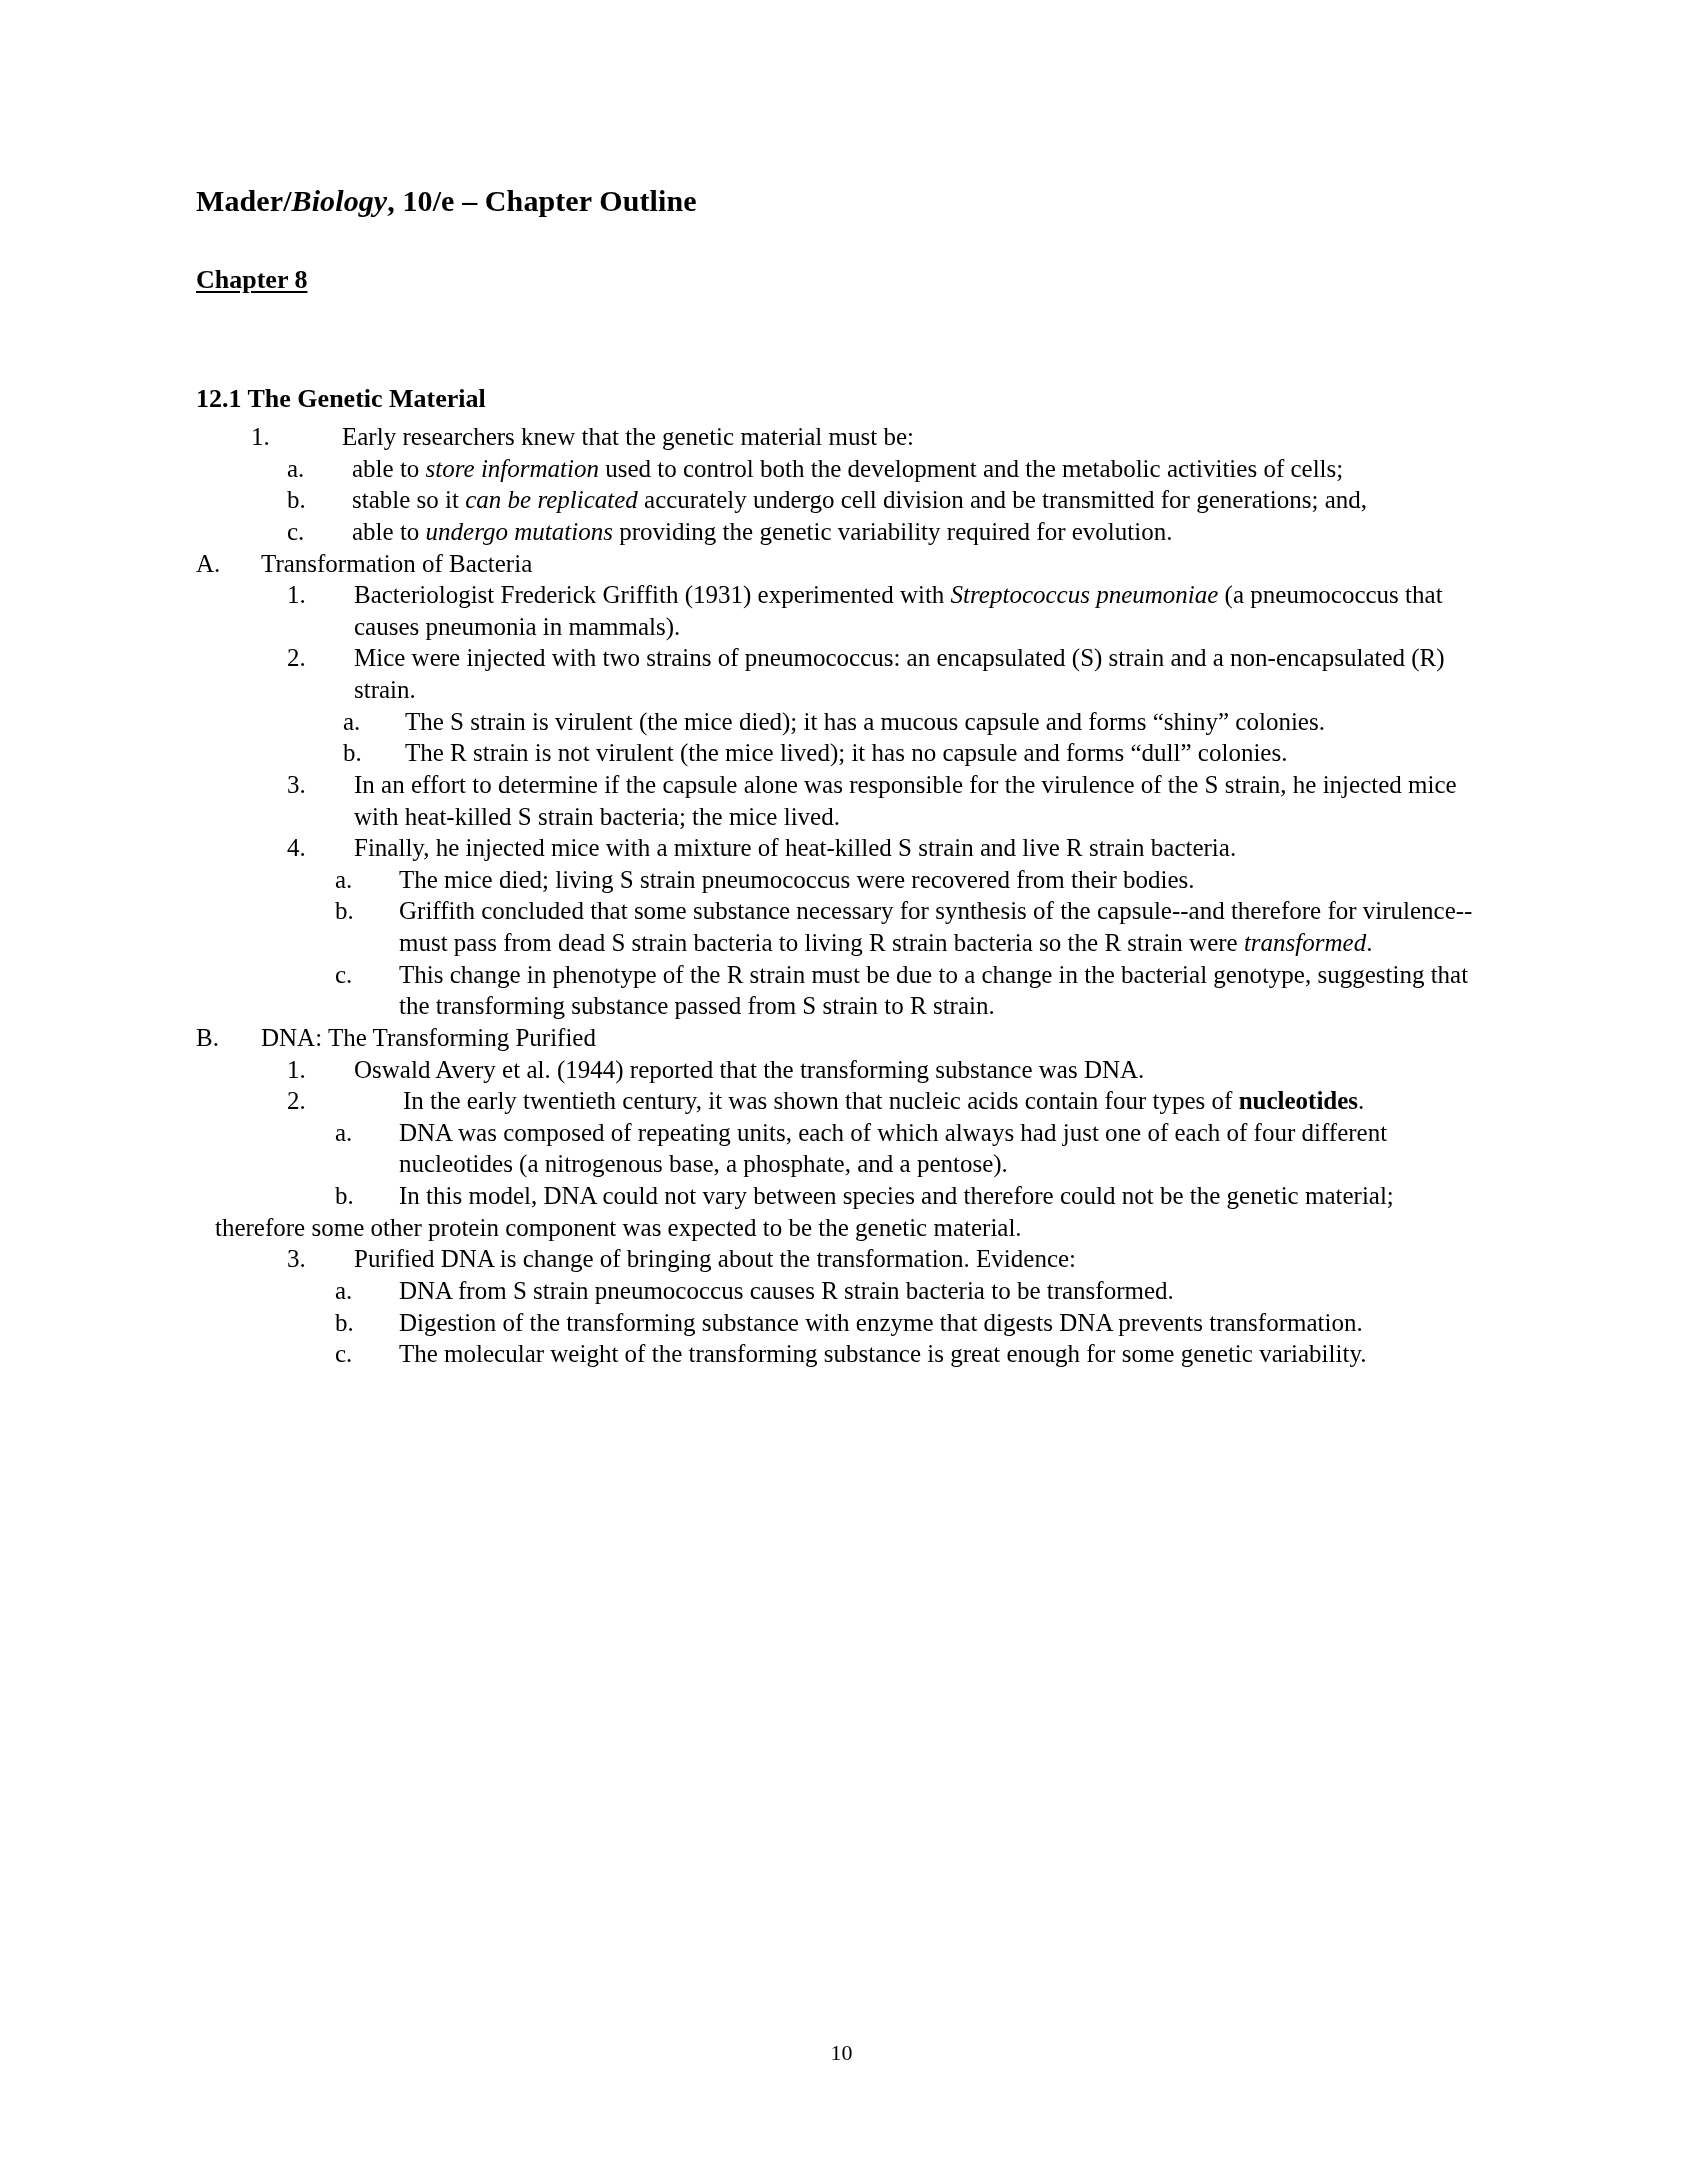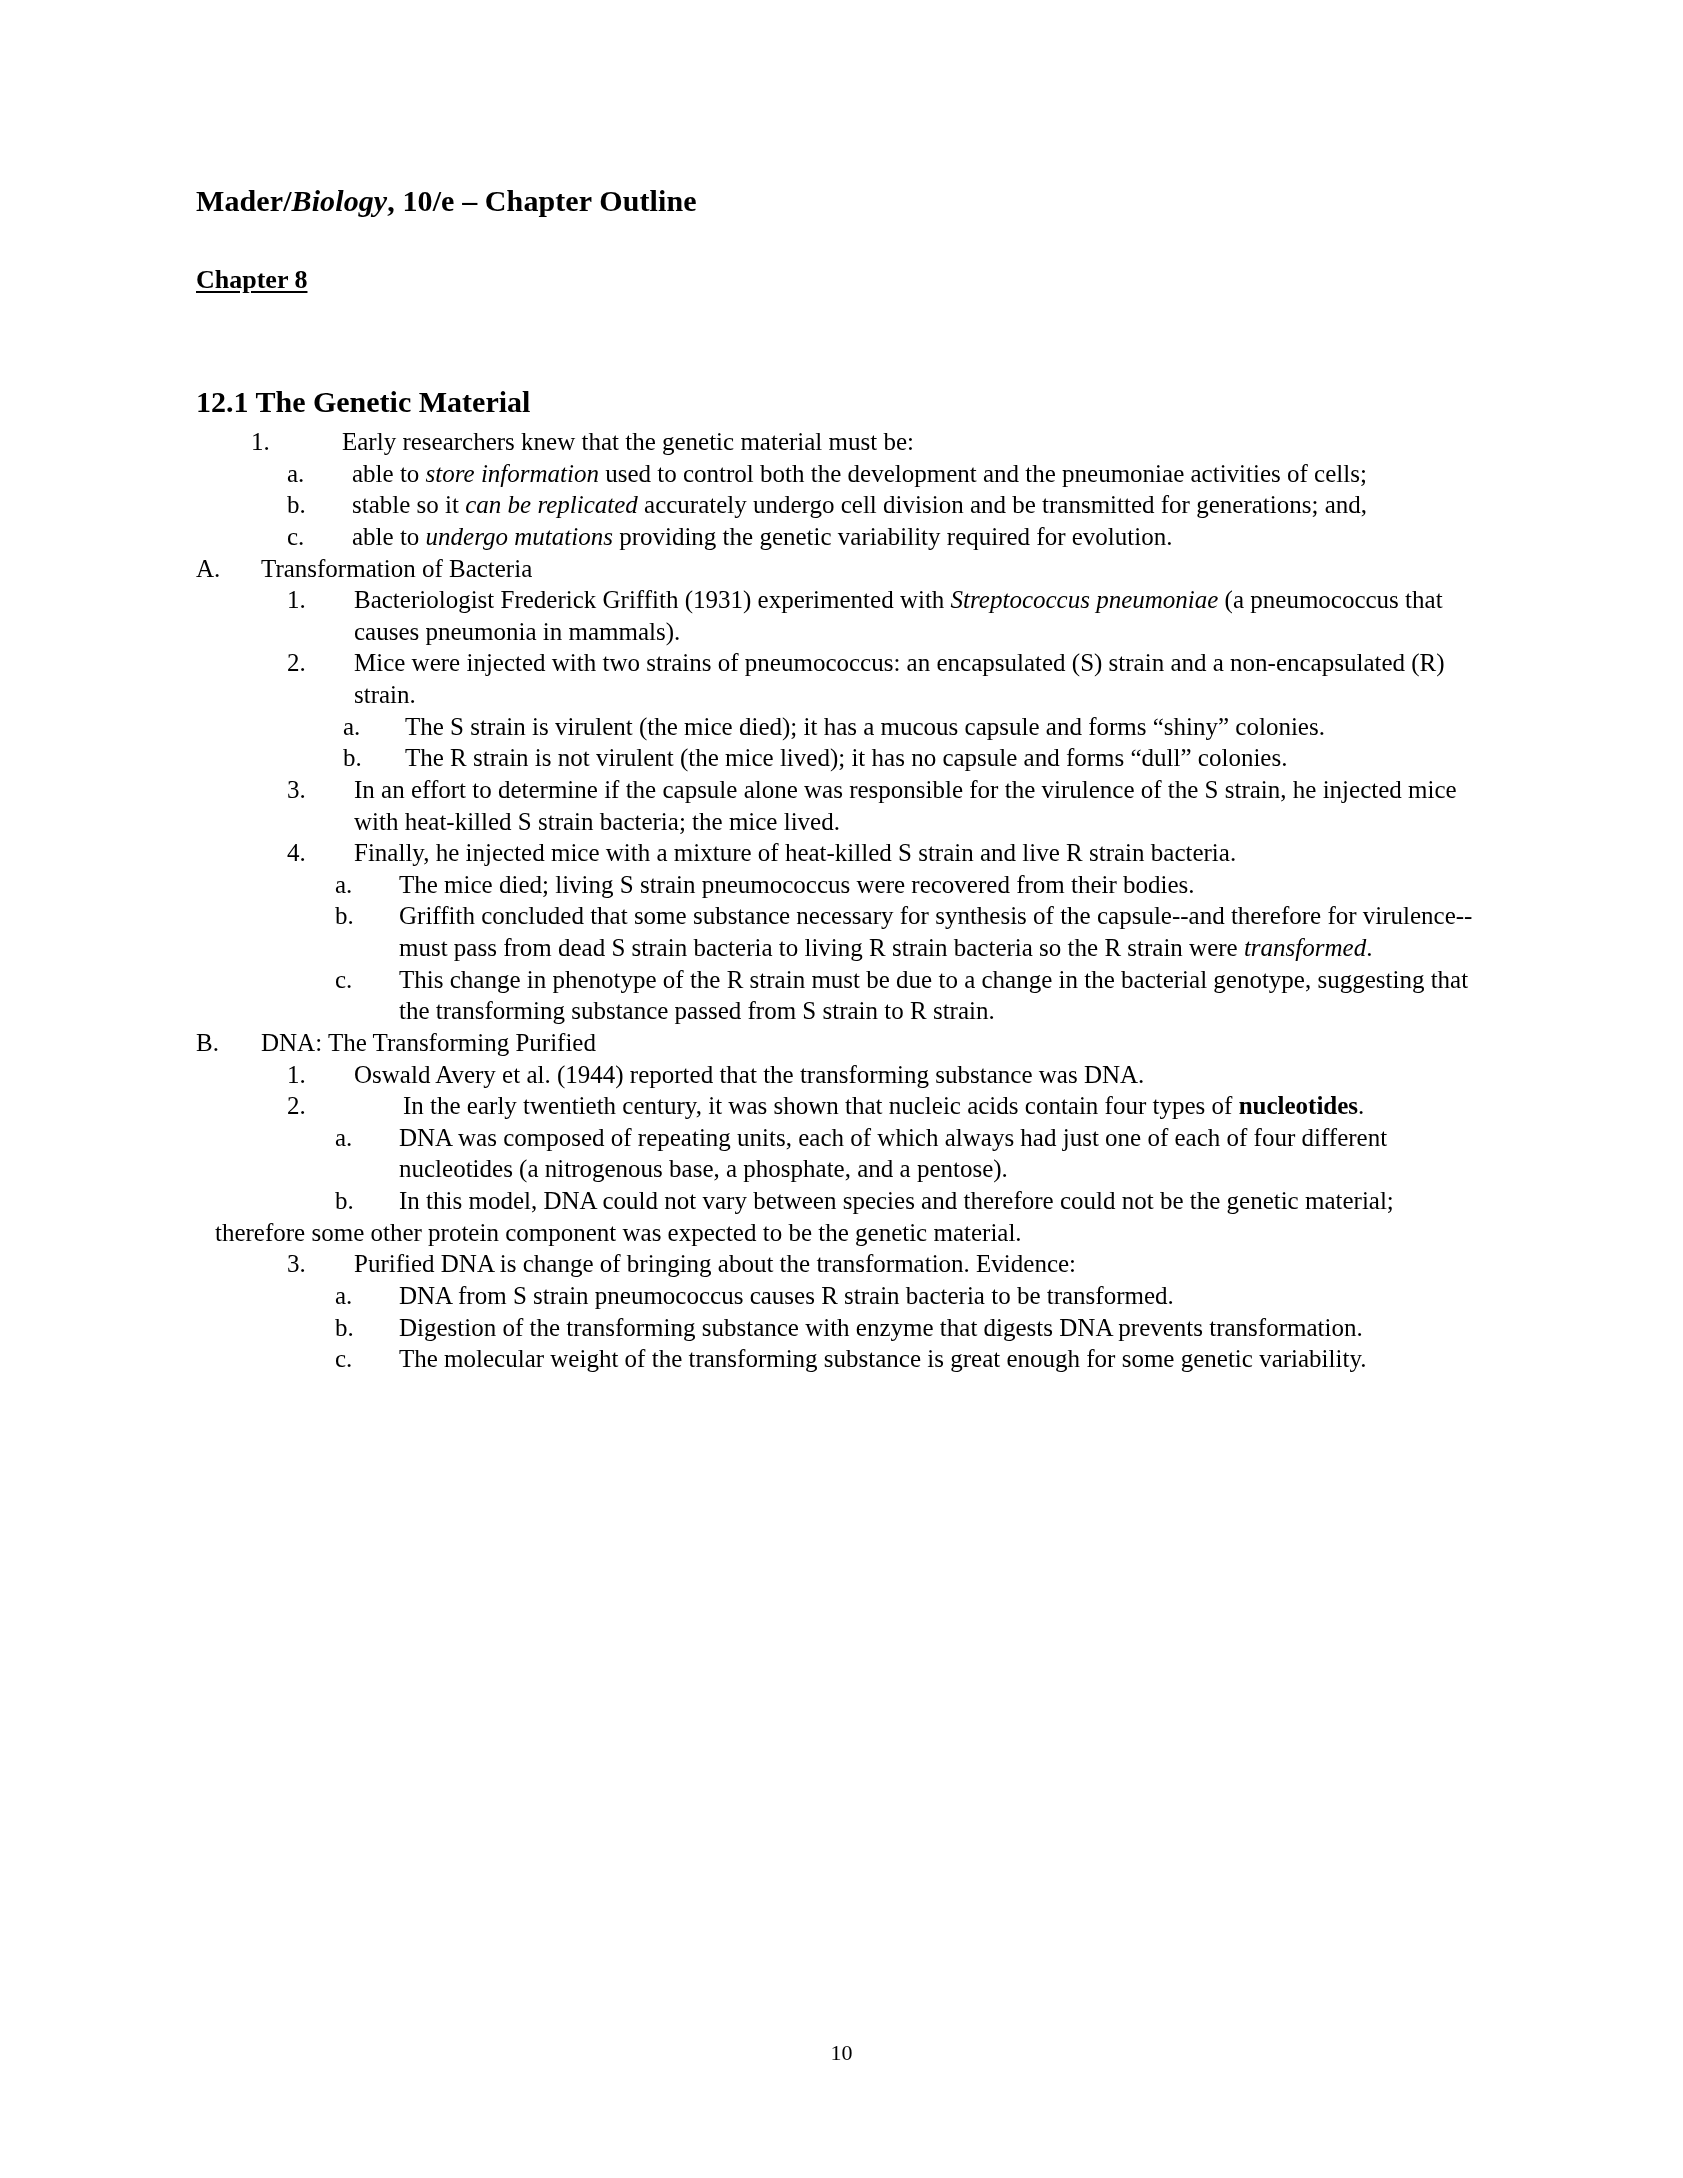--- a/index.html
+++ b/index.html
@@ -45,21 +45,21 @@
   .chapter-heading {
     font-size: 26px;
     font-weight: bold;
     text-decoration: underline;
     text-underline-offset: 3px;
     margin: 0 0 44px 0;
     display: inline-block;
   }
   .chapter-heading-wrap { margin: 0 0 44px 0; }
   .section-heading {
-    font-size: 30px;
+    font-size: 26px;
     font-weight: bold;
     margin: 0 0 6px 0;
     line-height: 1.25;
   }
 
   
   .row {
     font-size: 25px;
     line-height: 1.265;
     position: relative;
@@ -141,21 +141,21 @@
 
     <div class="section-heading">12.1  The Genetic Material</div>
 
     <div class="row lvl-1w">
       <span class="marker">1.</span>
       <span class="body">Early researchers knew that the genetic material must be:</span>
     </div>
 
     <div class="row lvl-atop hang-left">
       <span class="marker">a.</span>
-      <span class="body"><span>able to </span><span class="ital">store information</span><span> used to control both the development and the pneumoniae activities of cells;</span></span>
+      <span class="body"><span>able to </span><span class="ital">store information</span><span> used to control both the development and the metabolic activities of cells;</span></span>
     </div>
 
     <div class="row lvl-atop">
       <span class="marker">b.</span>
       <span class="body"><span>stable so it </span><span class="ital">can be replicated</span><span> accurately undergo cell division and be transmitted for generations; and,</span></span>
     </div>
 
     <div class="row lvl-atop">
       <span class="marker">c.</span>
       <span class="body"><span>able to </span><span class="ital">undergo mutations</span><span> providing the genetic variability required for evolution.</span></span>

